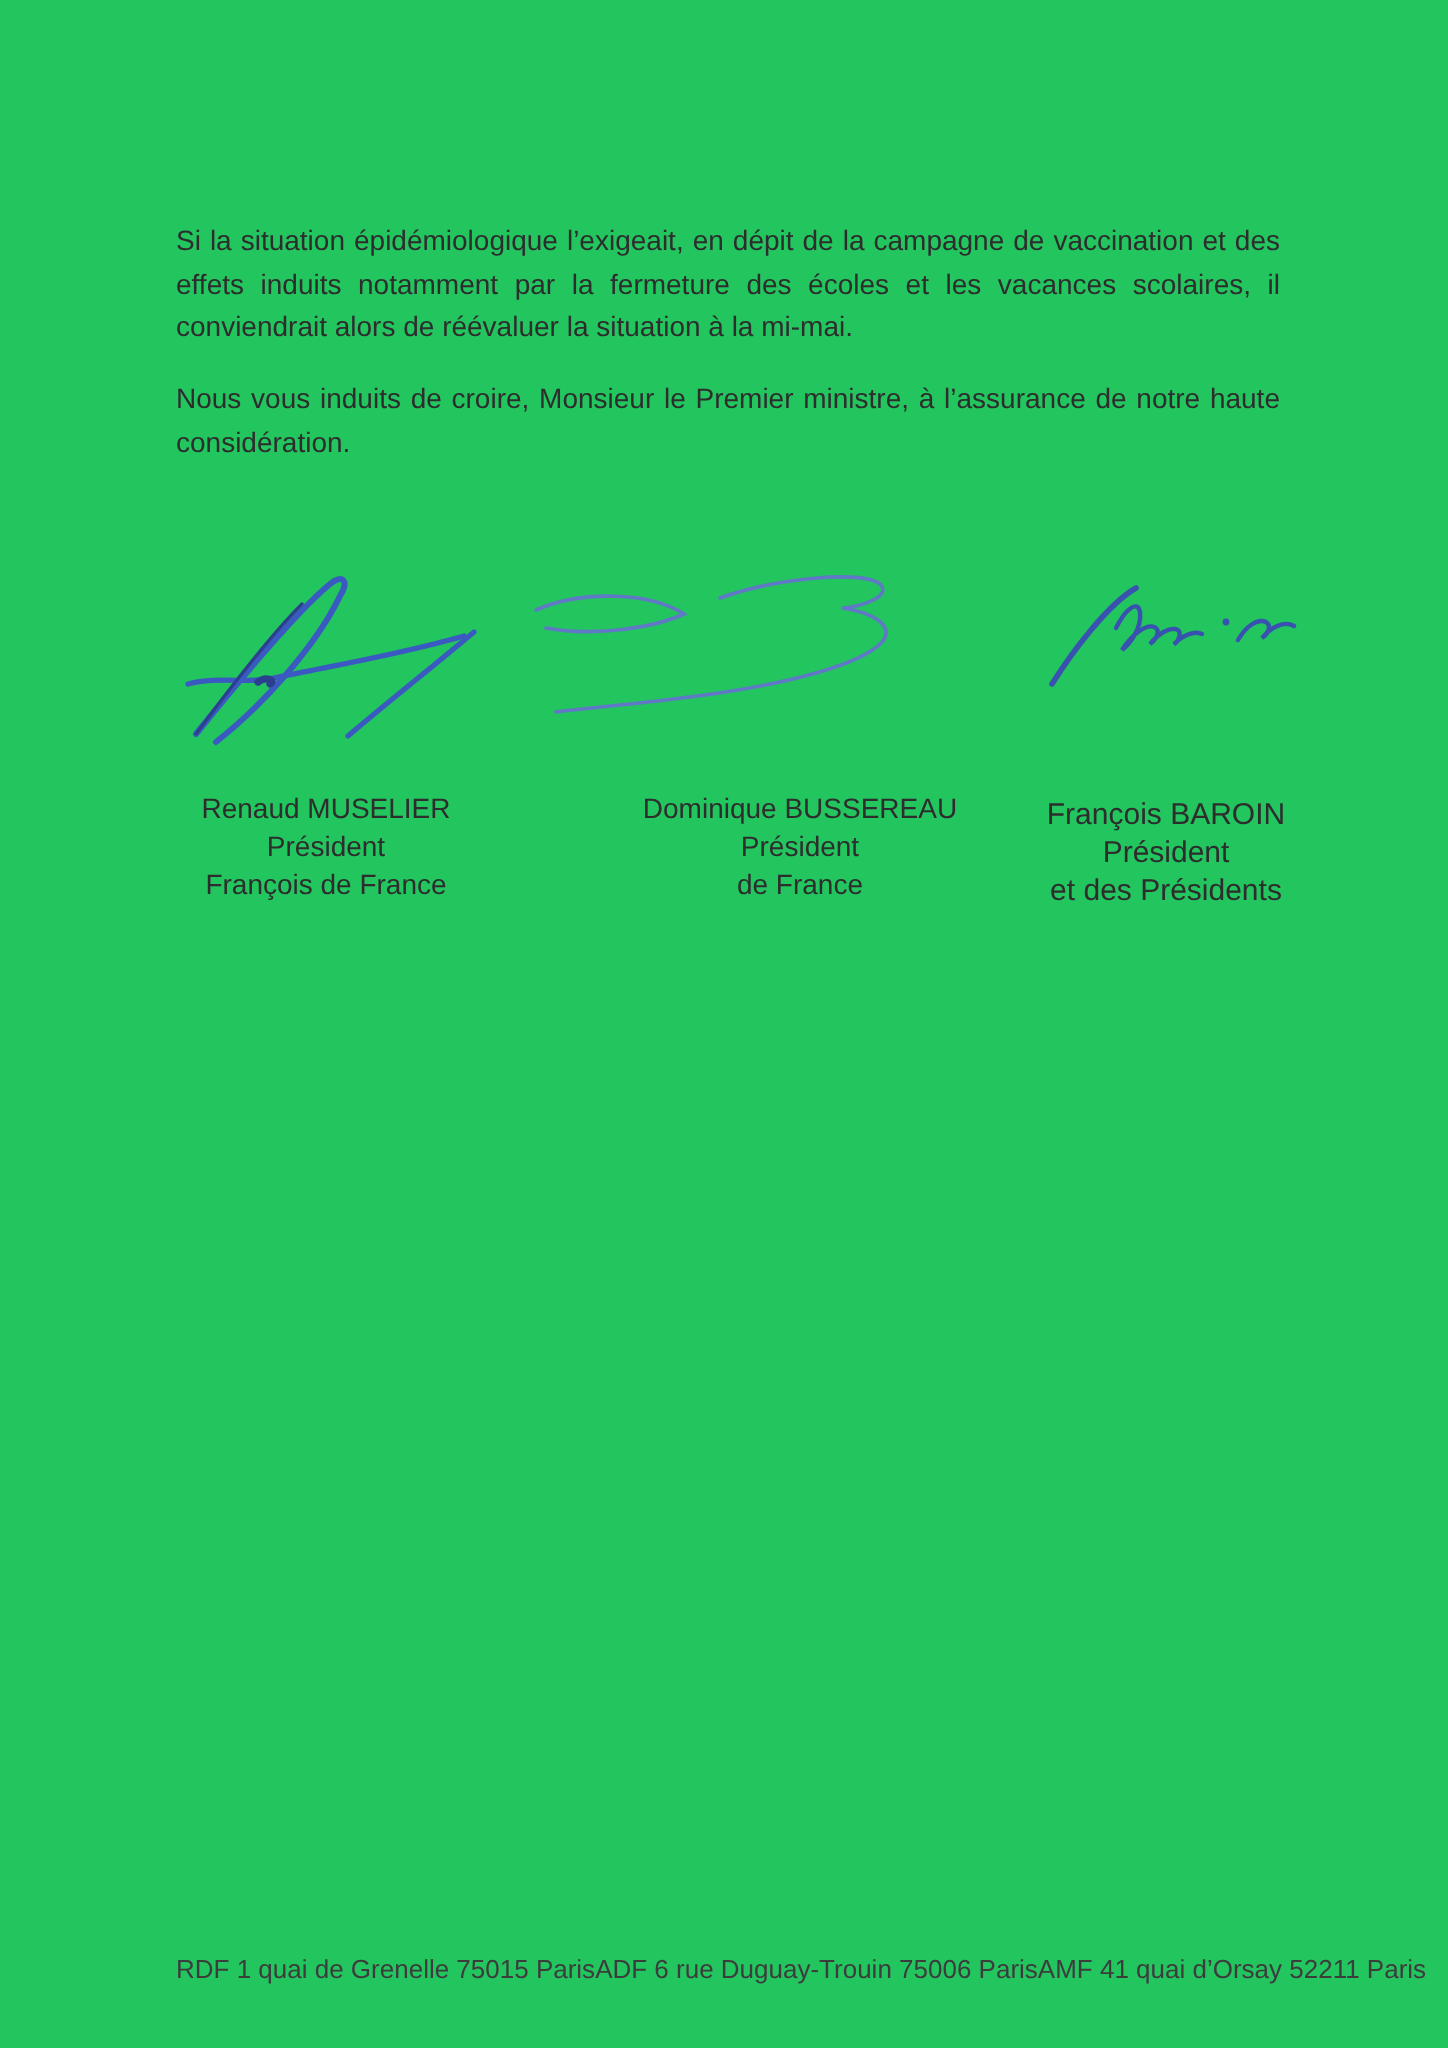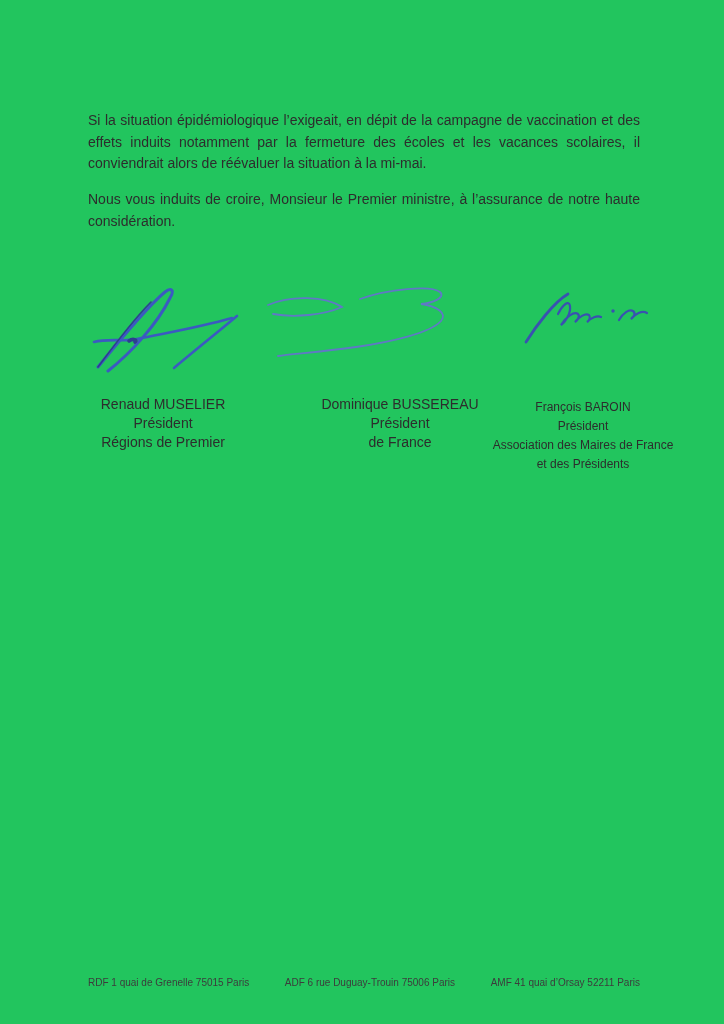--- a/index.html
+++ b/index.html
@@ -38,29 +38,29 @@
   .sig-block {
     position: absolute;
     text-align: center;
     font-size: 14px;
     line-height: 19px;
     color: #2d2d2d;
   }
   .sig-block div { white-space: nowrap; }
   .block-1 { left: 78px;  top: 395px; width: 170px; }
   .block-2 { left: 273px; top: 395px; width: 200px; margin-left: 27px; }
-  .block-3 { left: 471px; top: 398px; width: 224px; font-size: 12px; }
+  .block-3 { left: 471px; top: 398px; width: 224px; font-size: 15px; }
   .footer {
     position: absolute;
     left: 88px;
     top: 977px;
     width: 552px;
     display: flex;
     justify-content: space-between;
-    font-size: 10px;
+    font-size: 13px;
     color: #3c3c3c;
   }
   .footer span { white-space: nowrap; }
 </style>
 </head>
 <body>
 
 <div class="page">
 
   <div class="body-text">
@@ -84,33 +84,32 @@
   <svg class="signature-svg sig-baroin" viewBox="0 0 140 55" fill="none" stroke-linecap="round">
     <path d="M 9,51 C 19,35 37,11 51,3" stroke="#3952b0" stroke-width="2.8"></path>
     <path d="M 41,23 C 46,13 52,9 53,15 C 54,23 48,31 44,34 C 49,26 57,20 61,23 C 63,25 61,29 58,31 C 62,26 68,22 72,24 C 74,26 72,30 70,31 C 74,27 80,24 84,26" stroke="#3952b0" stroke-width="2.2"></path>
     <circle cx="96" cy="20" r="1.7" fill="#3952b0" stroke="none"></circle>
     <path d="M 102,29 C 106,22 112,18 116,20 C 119,22 117,26 114,28 C 118,23 125,19 130,22" stroke="#3952b0" stroke-width="2.2"></path>
   </svg>
 
   <div class="sig-block block-1">
     <div>Renaud MUSELIER</div>
     <div>Président</div>
-    <div>Régions de Premier</div>
+    <div>François de France</div>
   </div>
 
   <div class="sig-block block-2">
     <div>Dominique BUSSEREAU</div>
     <div>Président</div>
     <div>de France</div>
   </div>
 
   <div class="sig-block block-3">
     <div>François BAROIN</div>
     <div>Président</div>
-    <div>Association des Maires de France</div>
     <div>et des Présidents</div>
   </div>
 
   <div class="footer">
     <span>RDF 1 quai de Grenelle 75015 Paris</span>
     <span>ADF 6 rue Duguay-Trouin 75006 Paris</span>
     <span>AMF 41 quai d’Orsay 52211 Paris</span>
   </div>
 
 </div>

